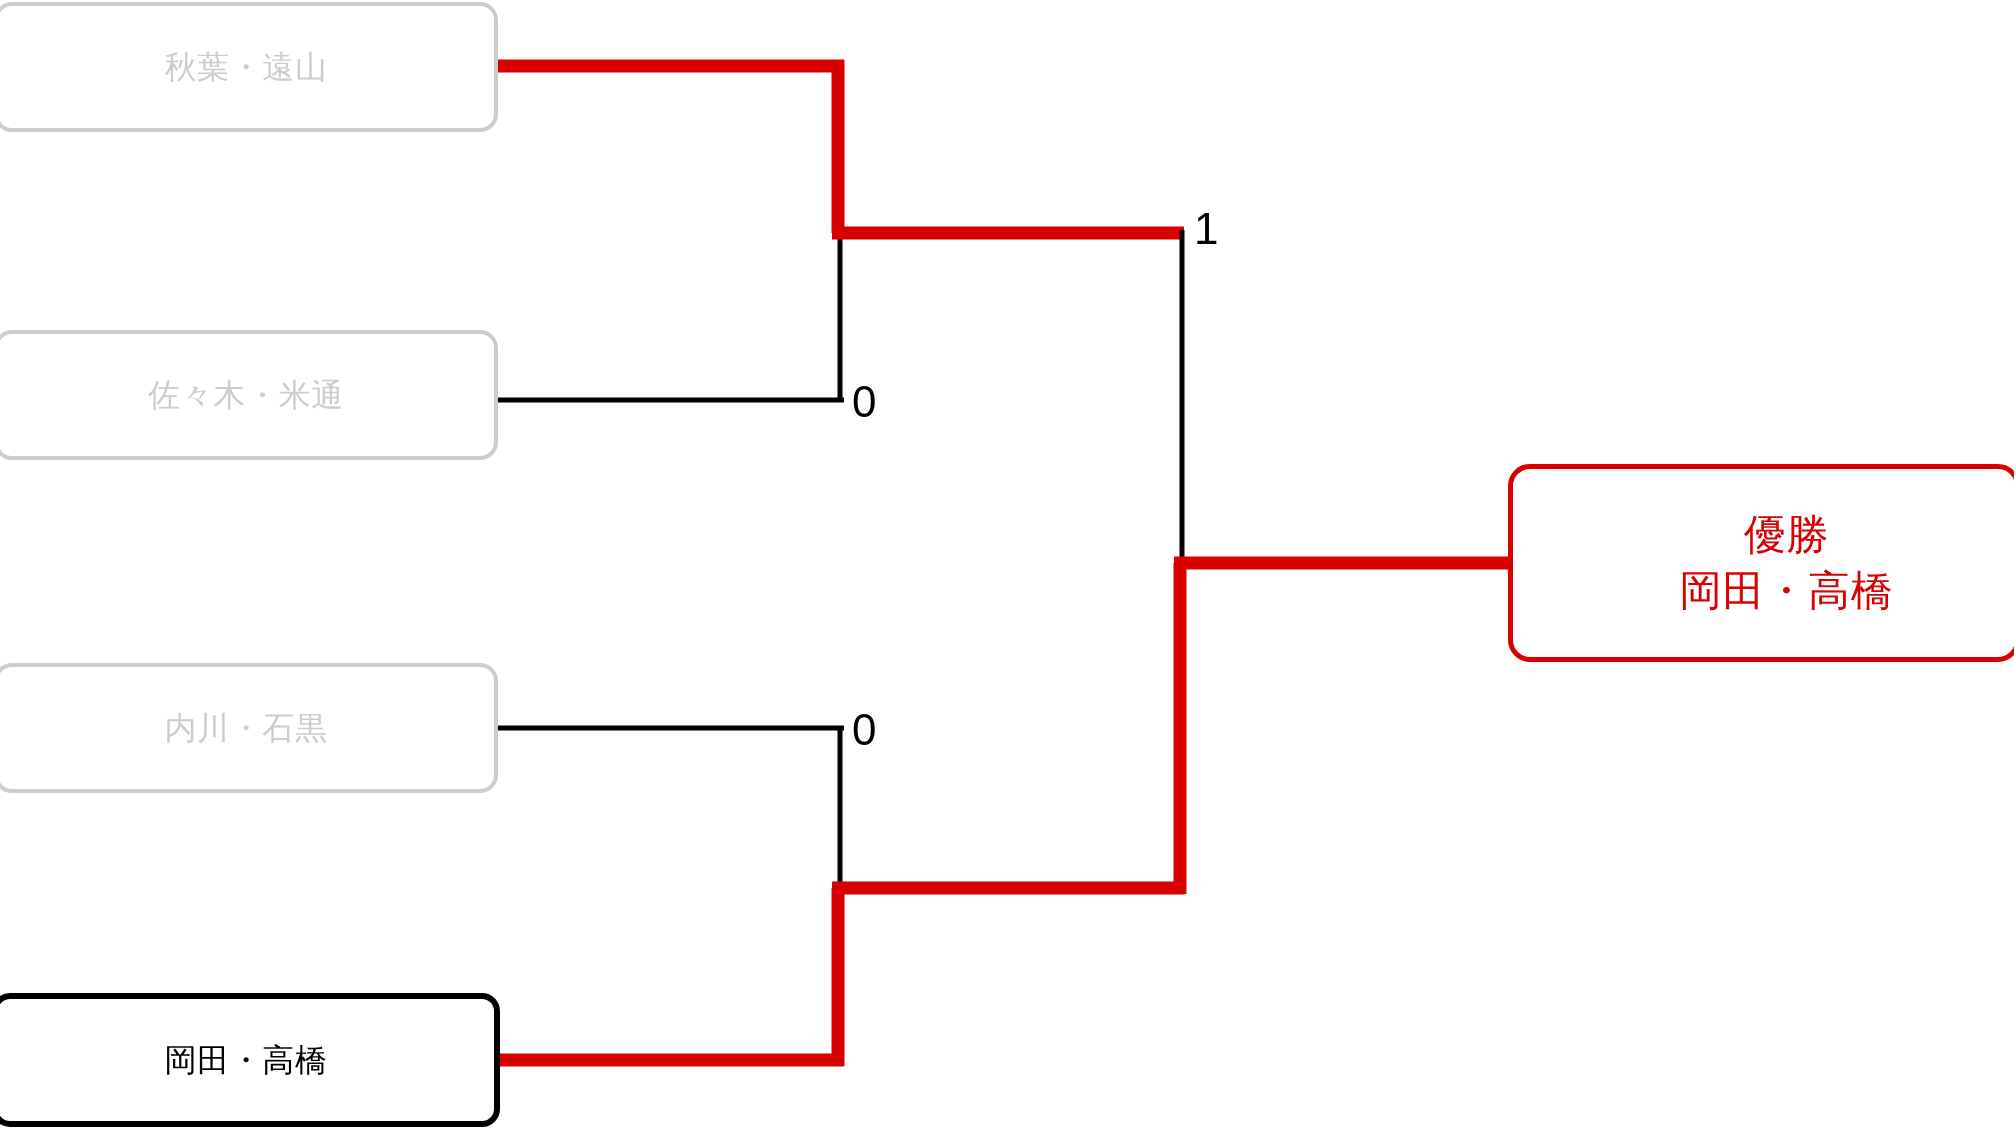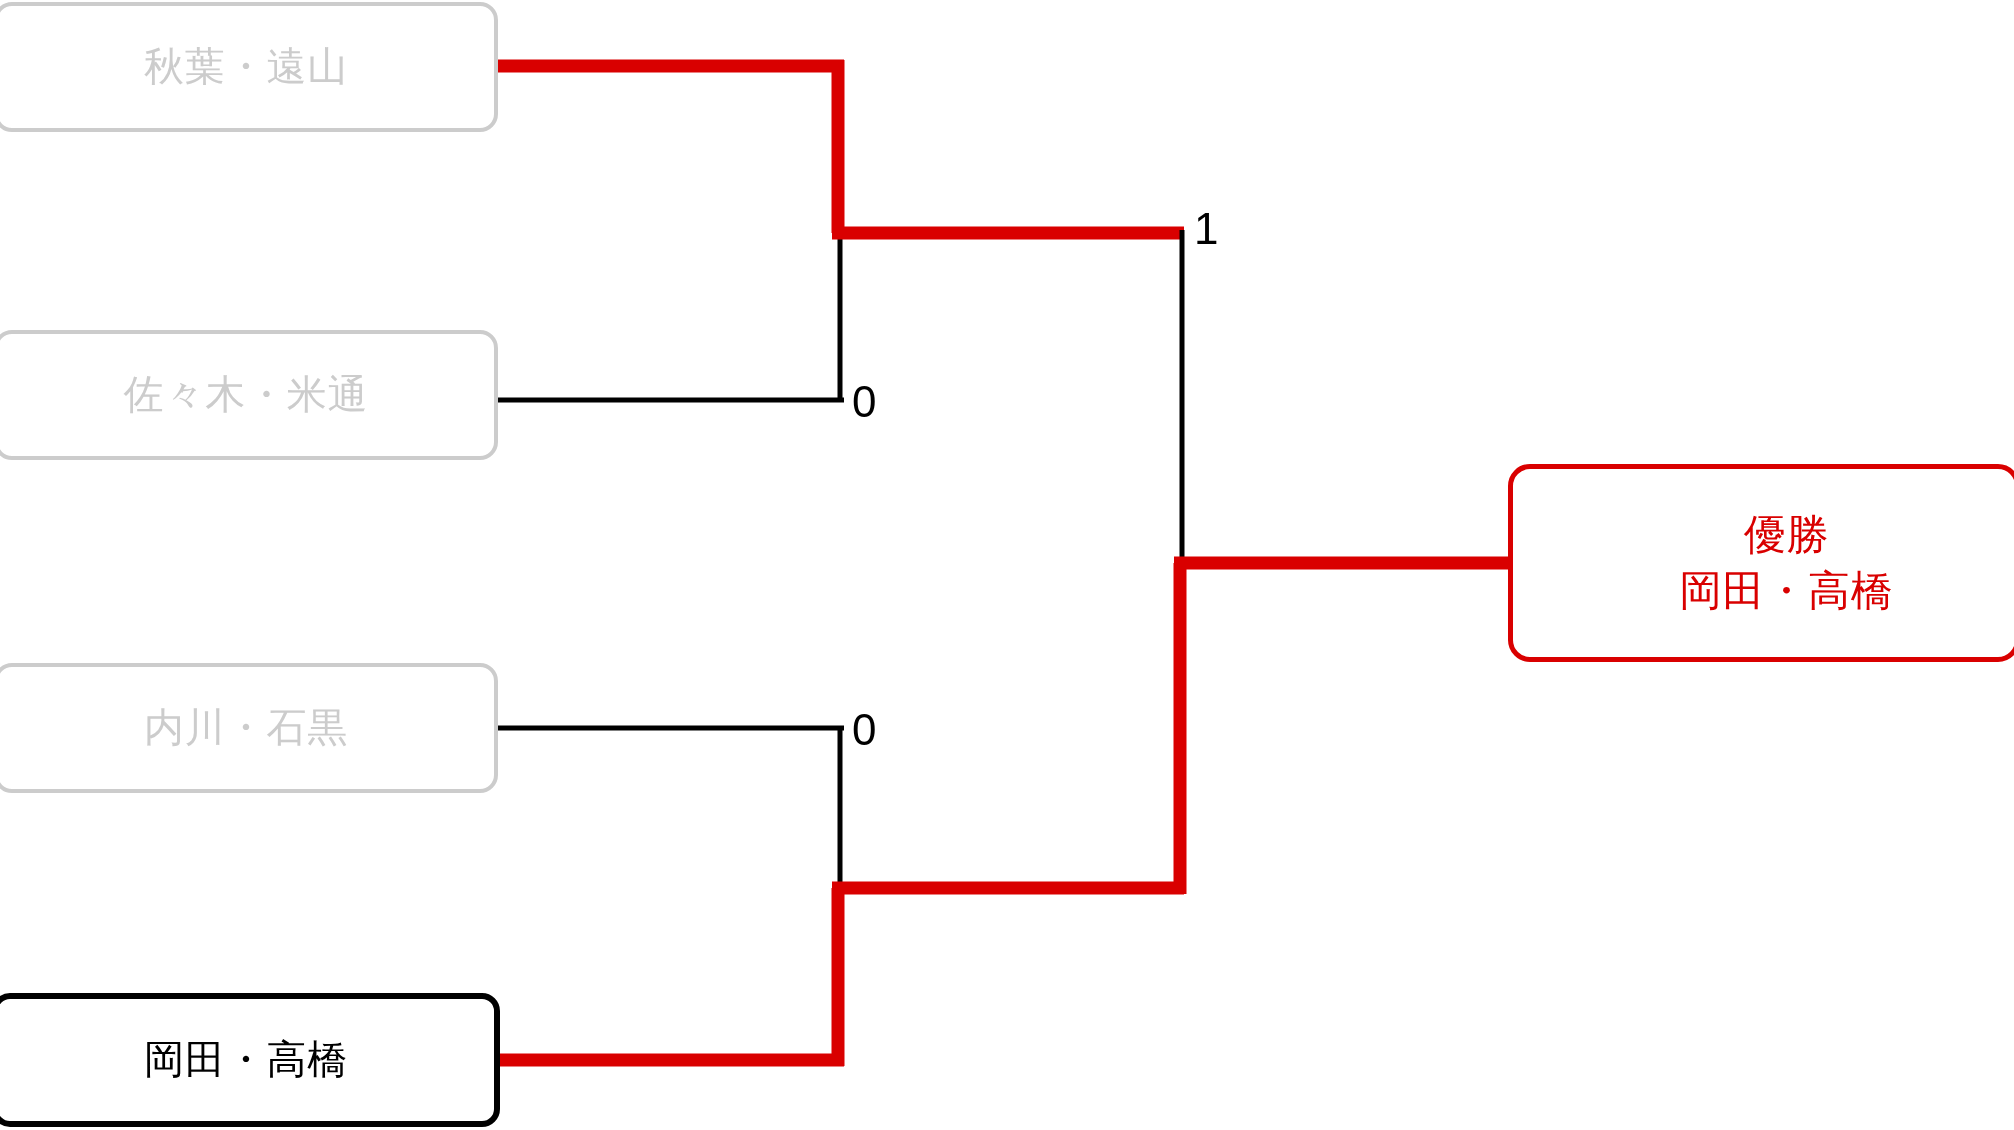--- a/index.html
+++ b/index.html
@@ -45,21 +45,21 @@
   .team-box.active {
     border: 6px solid #000000;
     color: #000000;
   }
   .team-box.champion {
     border: 5px solid #d90000;
     color: #d90000;
     border-radius: 22px;
   }
   .team-label {
-    font-size: 40px;
+    font-size: 32px;
     letter-spacing: 0.02em;
     white-space: pre-line;
   }
   .team-box.champion .team-label {
     font-size: 42px;
     line-height: 1.34;
     margin-left: 45px;
   }
   
   .score {

